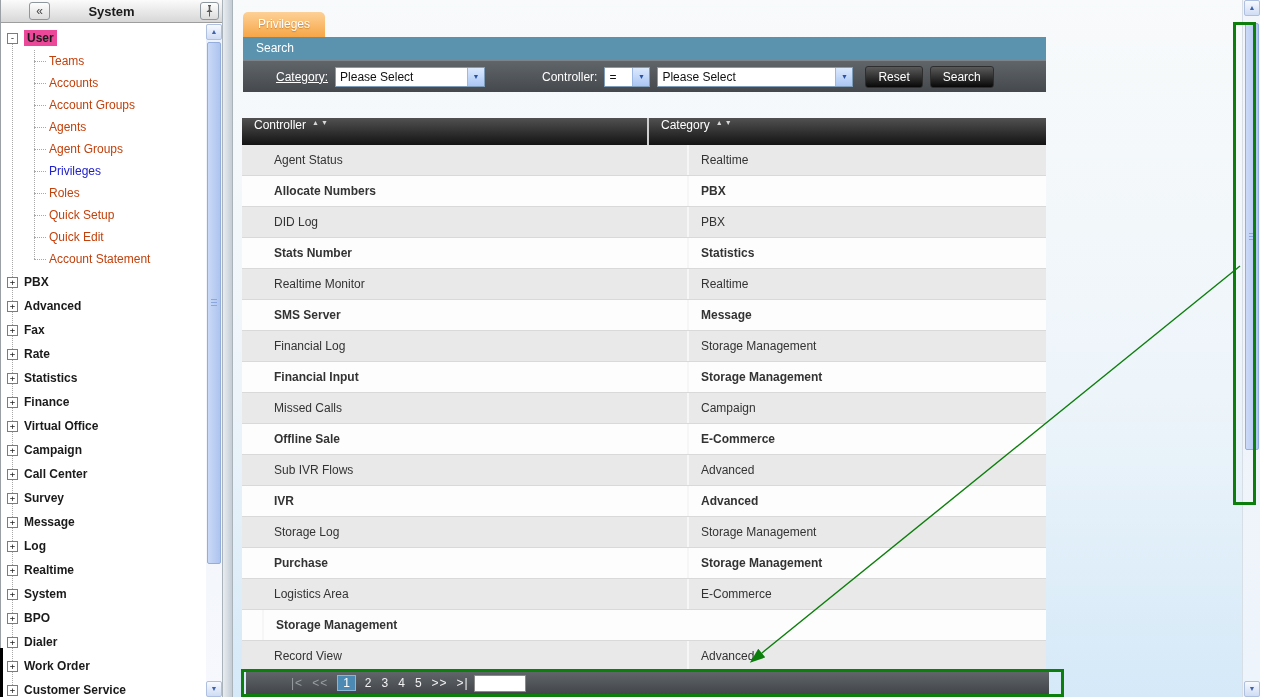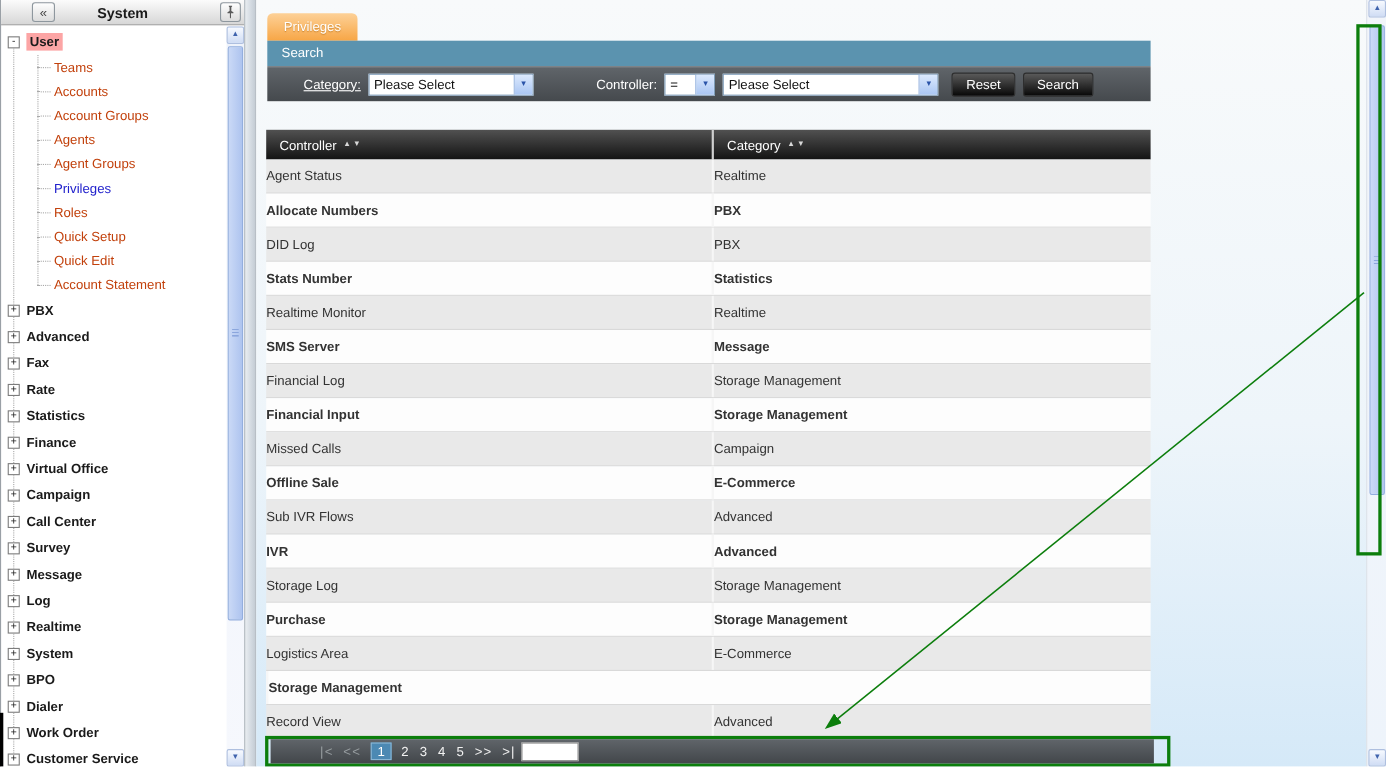--- a/index.html
+++ b/index.html
@@ -12,21 +12,21 @@
   .titlebar { position:relative; height:23px; background:linear-gradient(#fbfbfb,#d7d7d7); border-bottom:1px solid #9e9e9e; display:flex; align-items:center; }
   .collapse-btn { position:absolute; left:28px; top:2px; width:21px; height:18px; background:linear-gradient(#fefefe,#dcdcdc); border:1px solid #8e979e; border-radius:3px; font-size:12px; color:#444; line-height:15px; text-align:center; cursor:pointer; font-family:"Liberation Sans", sans-serif; }
   .side-title { flex:1; text-align:center; font-size:13px; font-weight:bold; color:#1a1a1a; }
   .pin-btn { position:absolute; right:3px; top:2px; width:19px; height:18px; background:linear-gradient(#fefefe,#dcdcdc); border:1px solid #8e979e; border-radius:3px; cursor:pointer; display:flex; align-items:center; justify-content:center; }
 
   .tree { position:absolute; left:0; top:24px; width:205px; bottom:0; overflow:hidden; padding-top:2px; }
   .tree::before { content:""; position:absolute; left:11px; top:10px; bottom:6px; border-left:1px dotted #a8a8a8; }
   .t-row { position:relative; height:24px; display:flex; align-items:center; }
   .toggle { position:relative; z-index:1; margin-left:6px; width:11px; height:11px; background:#fff; border:1px solid #7c7c7c; font-size:9px; line-height:9px; text-align:center; color:#222; cursor:pointer; font-family:"DejaVu Sans Mono", monospace; }
   .t-label { margin-left:6px; font-size:12px; font-weight:bold; color:#1a1a1a; white-space:nowrap; }
-  .t-label.sel { background:#fca5a5; padding:1px 3px; }
+  .t-label.sel { background:#ec4899; padding:1px 3px; }
   .children { position:relative; }
   .children::before { content:""; position:absolute; left:33px; top:0; bottom:11px; border-left:1px dotted #a8a8a8; }
   .child { position:relative; height:22px; line-height:22px; padding-left:48px; font-size:12px; color:#c2410c; white-space:nowrap; cursor:pointer; }
   .child::before { content:""; position:absolute; left:33px; top:11px; width:12px; border-top:1px dotted #a8a8a8; }
   .child.active { color:#2121cc; }
 
   
   .side-scroll { position:absolute; left:205px; top:24px; width:16px; bottom:0; background:linear-gradient(#eef2fa,#f6f8fd); }
   .sbtn { position:absolute; left:0; width:16px; height:16px; background:linear-gradient(#f7faff,#cfdcf4); border:1px solid #aebfdf; border-radius:2px; color:#3f63ad; font-size:7px; text-align:center; line-height:14px; cursor:pointer; }
   .sbtn.up { top:0; }
@@ -47,29 +47,29 @@
   .xp-select { height:20px; background:#fff; border:1px solid #7f9db9; display:flex; align-items:center; cursor:pointer; margin-left:7px; }
   .sel-text { flex:1; font-size:12px; color:#111; padding-left:4px; white-space:nowrap; overflow:hidden; }
   .sel-arrow { width:17px; height:18px; background:linear-gradient(#dce9fd,#aac6f3); border-left:1px solid #9db8e2; color:#2a53a8; font-size:7px; line-height:18px; text-align:center; }
   .w150 { width:150px; } .w46 { width:46px; } .w196 { width:196px; }
   .dark-btn { height:22px; padding:0 12px; margin-left:7px; background:linear-gradient(#5a5a5a,#080808); border:1px solid #2e2e2e; border-radius:3px; color:#fff; font-size:12px; cursor:pointer; font-family:"Liberation Sans", sans-serif; }
   .btn-reset { margin-left:12px; }
 
   
   .table { position:absolute; left:9px; top:118px; width:804px; }
   .thead { display:flex; height:27px; background:linear-gradient(#515151,#131313); color:#fff; font-size:12px; align-items:center; }
-  .th { display:flex; align-items:center; padding-left:12px; cursor:pointer; height:100%; }
+  .th { display:flex; padding-left:12px; cursor:pointer; height:100%; }
   .th.c1 { width:405px; }
   .th.c2 { flex:1; border-left:2px solid #cfcfcf; }
   .sorts { margin-left:6px; display:flex; gap:2px; }
   .sorts span { font-size:7px; color:#d8d8d8; line-height:10px; }
   .trow { display:flex; height:31px; font-size:12px; color:#333; border-bottom:1px solid #d9d9d9; }
   .trow.odd  { background:#e9e9e9; }
   .trow.even { background:#fdfdfd;font-weight:bold; }
-  .td { display:flex; align-items:center; padding-left:0; }
+  .td { display:flex; align-items:center; padding-left:12px;margin-left:20px; }
   .td.c1 { width:405px; }
   .td.c2 { flex:1; border-left:2px solid #f6f6f6; }
 
   
   .pager-outline { position:absolute; left:8px; top:669px; width:823px; height:28px; border:3px solid #0c7e0c; }
   .pager-bar { position:absolute; left:2px; top:0px; width:803px; height:22px; background:linear-gradient(#60656a,#42464a); display:flex; align-items:center; color:#fff; font-size:12px; }
   .pager-items { display:flex; align-items:center; margin-left:45px; gap:9px; }
   .pg { cursor:pointer; color:#f2f2f2; letter-spacing:1px; }
   .pg.disabled { color:#989ea1; }
   .pg.cur { background:#4c89b3; border:1px solid #8ab6d4; padding:0px 5px; color:#fff; letter-spacing:0; }

